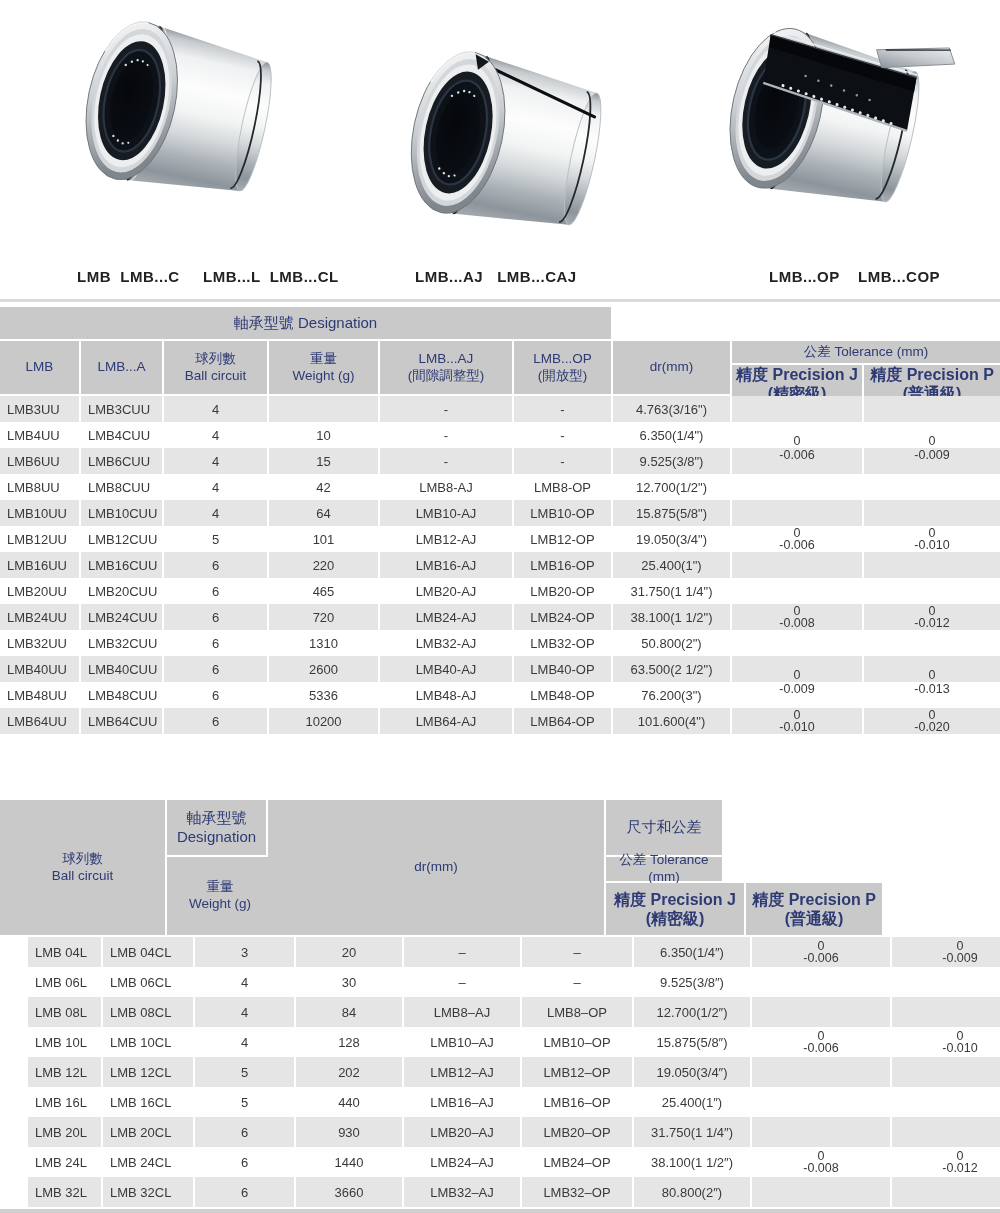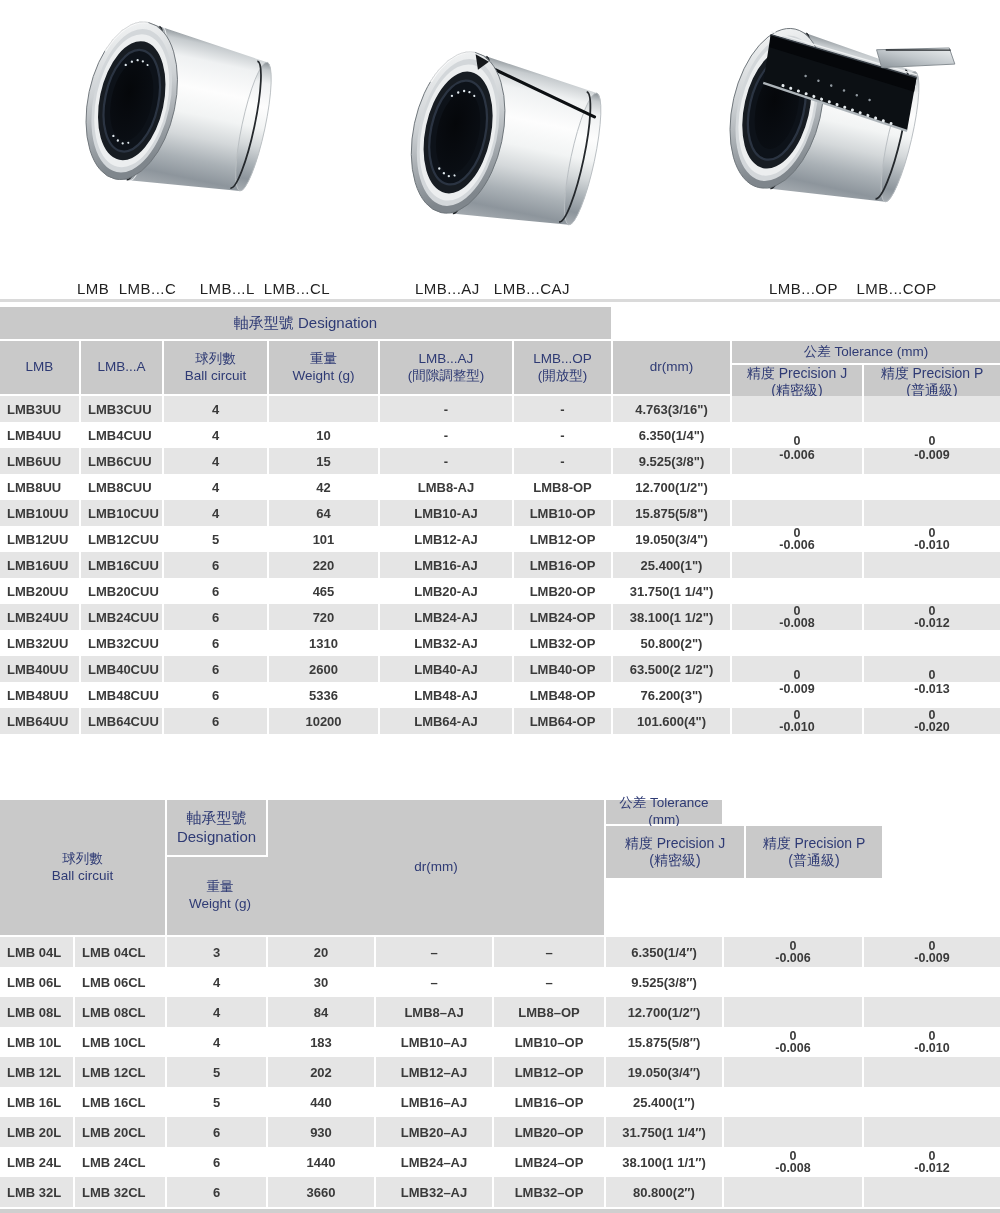--- a/index.html
+++ b/index.html
@@ -1,34 +1,34 @@
 <!DOCTYPE html>
 <html><head>
 <meta charset="utf-8">
 <style>
   html,body{margin:0;padding:0;background:#fff;}
   .page{position:relative;width:1000px;height:1213px;background:#ffffff;
         font-family:"Liberation Sans", sans-serif;overflow:hidden;}
 
   
   .bearing{position:absolute;}
-  .caption{position:absolute;top:280px;font-size:15px;color:#1c1c1c;
-           white-space:pre;letter-spacing:.5px;color:#222;}
+  .caption{position:absolute;top:268px;font-size:15px;color:#1c1c1c;
+           white-space:pre;letter-spacing:.5px;color:#222;font-weight:bold;}
 
   
   .strip{position:absolute;left:0;width:1000px;background:#dadada;}
   .hcell{background:#c9c9c9;color:#2e3a74;display:flex;flex-direction:column;
          align-items:center;justify-content:center;text-align:center;line-height:1.25;}
   .hmain{font-size:15px;}
   .hsub{font-size:13.5px;}
-  .hsmall{font-size:14px;line-height:1.2;}
+  .hsmall{font-size:16px;line-height:1.2;font-weight:bold;}
   .hgrid{position:absolute;left:0;display:grid;column-gap:2px;}
   .vgroup{display:flex;flex-direction:column;row-gap:2px;}
 
-  .rows{position:absolute;left:0;width:876px;font-weight:bold;}
+  .rows{position:absolute;left:0;width:876px;}
   .row{display:grid;column-gap:2px;}
   .t1row{grid-template-columns:79px 81px 103px 109px 132px 97px 117px 130px 136px;height:26px;}
   .t2row{grid-template-columns:73px 90px 99px 106px 116px 110px 116px 138px 136px;height:30px;}
   .row .cell{display:flex;align-items:center;justify-content:center;
              font-size:13px;color:#3a3a3a;overflow:visible;}
   .row.odd .cell{background:#e5e5e5;}
   .row.even .cell{background:#ffffff;}
   .cell.left{justify-content:flex-start;padding-left:7px;}
   .cell.tol{white-space:pre-line;text-align:center;font-size:12.5px;line-height:12px;}
   .cell.ta-end{align-items:flex-end;padding-bottom:1px;}
@@ -434,35 +434,36 @@
           <span>(間隙調整型)</span>
         </div>
         <div class="hcell hsub">
           <span>LMB...OP</span>
           <span>(開放型)</span>
         </div>
       </div>
     </div>
     <div class="hcell hsub">dr(mm)</div>
     <div class="vgroup">
+      <div class="hcell hmain" style="height:55px;">尺寸和公差</div>
       <div class="hcell hsub" style="height:24px;">公差 Tolerance (mm)</div>
       <div style="display:grid;grid-template-columns:138px 136px;column-gap:2px;height:52px;">
         <div class="hcell hsmall">
           <span>精度 Precision J</span>
           <span>(精密級)</span>
         </div>
         <div class="hcell hsmall">
           <span>精度 Precision P</span>
           <span>(普通級)</span>
         </div>
       </div>
     </div>
   </div>
 
-  <div class="rows" id="t2rows" style="top:937px;">
+  <div class="rows" id="t2rows" style="top:937px;margin-left:28px;">
       <div class="row t2row odd">
         <div class="cell left">LMB 04L</div>
         <div class="cell left">LMB 04CL</div>
         <div class="cell">3</div>
         <div class="cell">20</div>
         <div class="cell">–</div>
         <div class="cell">–</div>
         <div class="cell">6.350(1/4″)</div>
         <div class="cell tol ta-center">0
 -0.006</div>
@@ -488,21 +489,21 @@
         <div class="cell">LMB8–AJ</div>
         <div class="cell">LMB8–OP</div>
         <div class="cell">12.700(1/2″)</div>
         <div class="cell tol ta-center"></div>
         <div class="cell tol ta-center"></div>
       </div>
       <div class="row t2row even">
         <div class="cell left">LMB 10L</div>
         <div class="cell left">LMB 10CL</div>
         <div class="cell">4</div>
-        <div class="cell">183</div>
+        <div class="cell">128</div>
         <div class="cell">LMB10–AJ</div>
         <div class="cell">LMB10–OP</div>
         <div class="cell">15.875(5/8″)</div>
         <div class="cell tol ta-center">0
 -0.006</div>
         <div class="cell tol ta-center">0
 -0.010</div>
       </div>
       <div class="row t2row odd">
         <div class="cell left">LMB 12L</div>
@@ -537,21 +538,21 @@
         <div class="cell tol ta-center"></div>
         <div class="cell tol ta-center"></div>
       </div>
       <div class="row t2row even">
         <div class="cell left">LMB 24L</div>
         <div class="cell left">LMB 24CL</div>
         <div class="cell">6</div>
         <div class="cell">1440</div>
         <div class="cell">LMB24–AJ</div>
         <div class="cell">LMB24–OP</div>
-        <div class="cell">38.100(1 1/1″)</div>
+        <div class="cell">38.100(1 1/2″)</div>
         <div class="cell tol ta-center">0
 -0.008</div>
         <div class="cell tol ta-center">0
 -0.012</div>
       </div>
       <div class="row t2row odd">
         <div class="cell left">LMB 32L</div>
         <div class="cell left">LMB 32CL</div>
         <div class="cell">6</div>
         <div class="cell">3660</div>

